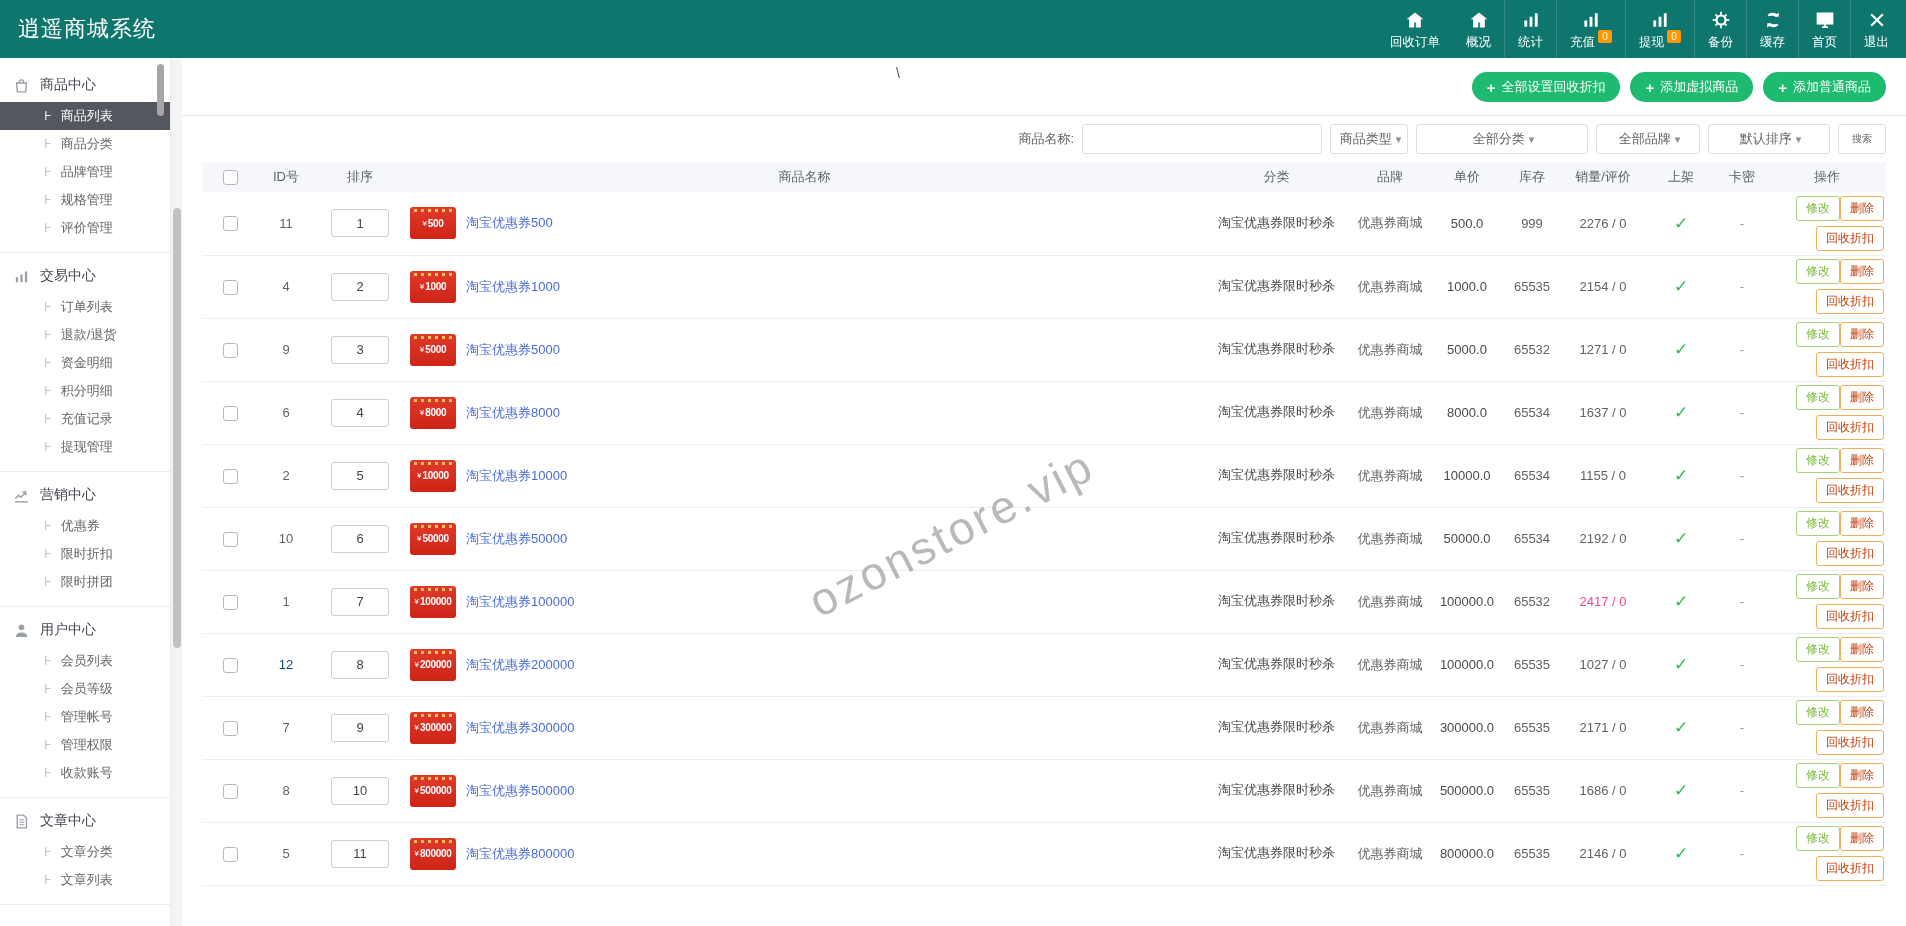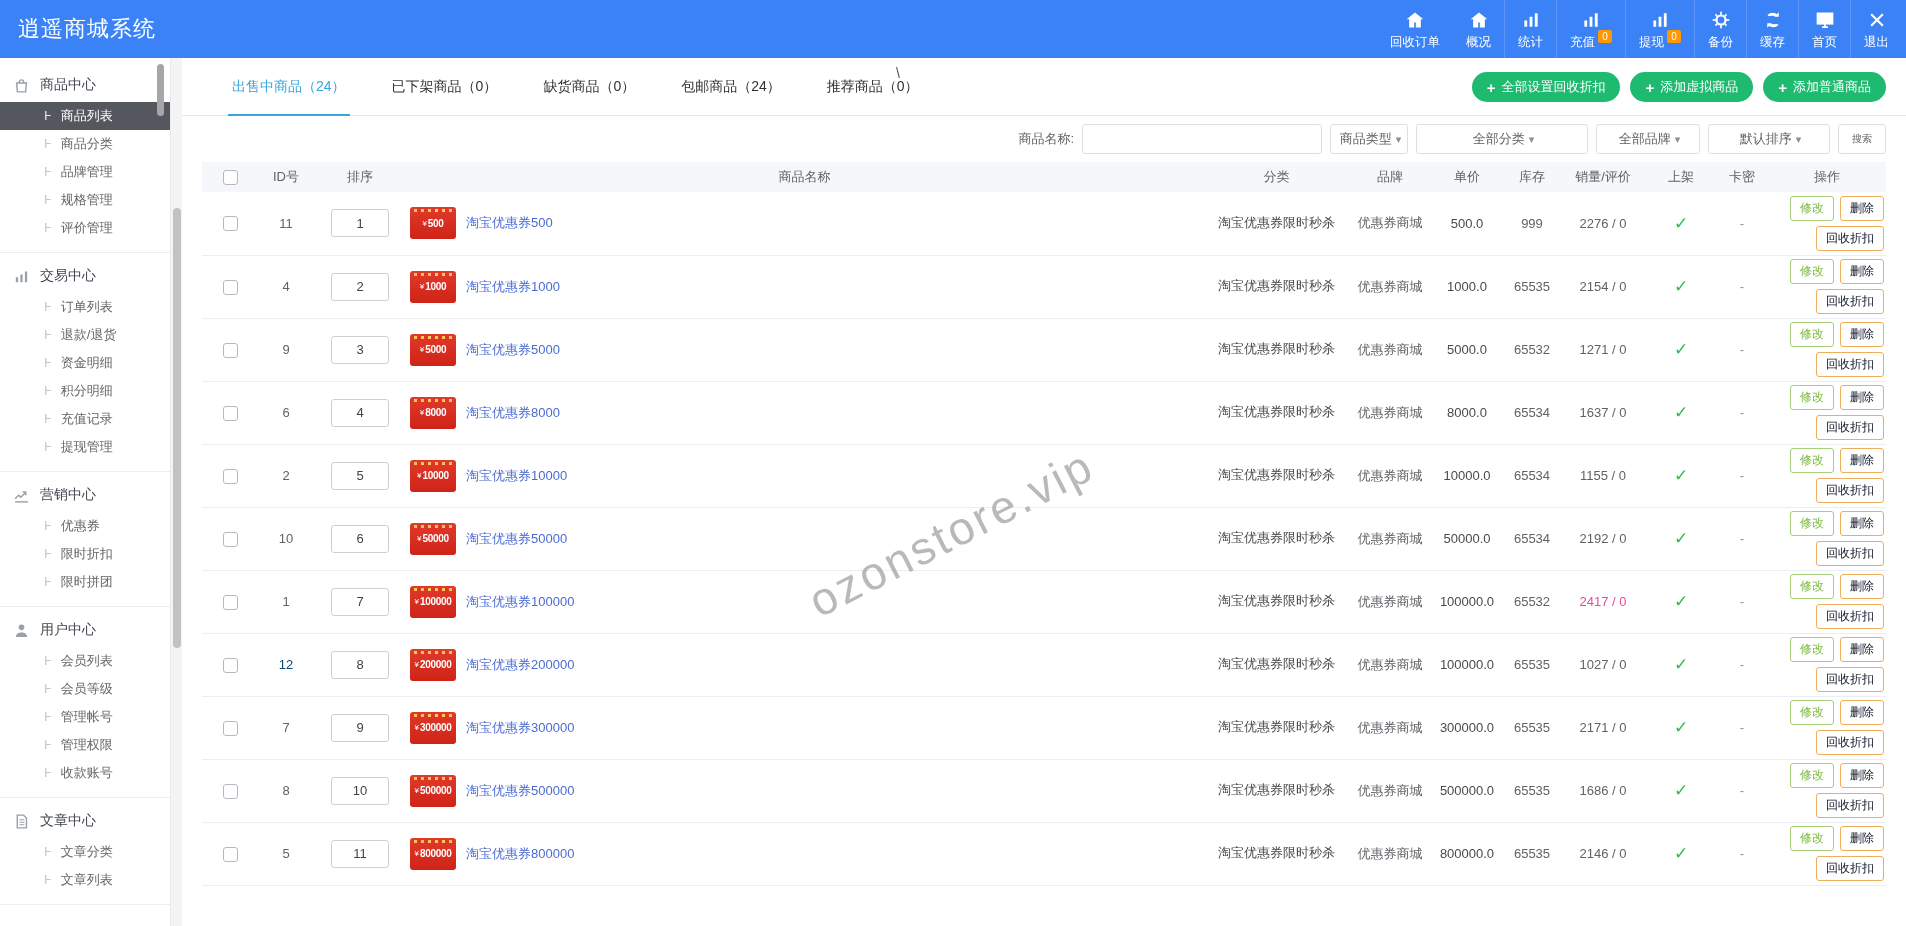--- a/index.html
+++ b/index.html
@@ -1,21 +1,21 @@
 <!DOCTYPE html>
 <html><head>
 <meta charset="utf-8">
 <style>
   * { margin:0; padding:0; box-sizing:border-box; }
   html,body { width:1906px; height:926px; overflow:hidden; background:#fff;
     font-family:"Liberation Sans","DejaVu Sans",sans-serif; }
   .page { width:1906px; height:926px; display:flex; flex-direction:column; overflow:hidden; }
 
   
-  .topbar { height:58px; background:#3b82f6; color:#fff; position:relative; flex:none; display:flex; align-items:center; }
+  .topbar { height:58px; background:#0f766e; color:#fff; position:relative; flex:none; display:flex; align-items:center; }
   .topbar-title { font-size:22px; margin-left:18px; letter-spacing:1px; }
   .topbar-menu { position:absolute; right:4px; top:0; bottom:0; display:flex; }
   .tb-item { padding:6px 13px 4px; display:flex; flex-direction:column; align-items:center; justify-content:center; gap:3px; cursor:pointer; }
   .tb-item.sep { border-left:1px solid rgba(255,255,255,.16); }
   .tb-item .icon { width:22px; height:22px; display:flex; align-items:center; justify-content:center; }
   .tb-item .icon svg { width:20px; height:20px; fill:#fff; }
   .tb-label { font-size:12.5px; white-space:nowrap; display:flex; align-items:flex-start; }
   .badge { font-style:normal; background:#ff9800; color:#fff; font-size:10px; line-height:13px; min-width:14px; text-align:center; border-radius:2px; margin-left:3px; position:relative; top:-4px; padding:0 2px; }
 
   
@@ -66,24 +66,24 @@
   .coupon { width:46px; height:32px; background:linear-gradient(180deg,#e03a2a,#cf2318); border-radius:3px; display:inline-flex; align-items:center; justify-content:center; color:#fff; position:relative; flex:none; }
   .coupon::before { content:""; position:absolute; top:2px; left:4px; right:4px; height:3px;
     background:repeating-linear-gradient(90deg,rgba(255,205,95,.95) 0 3px,rgba(255,205,95,0) 3px 7px); }
   .coupon .cy { font-size:8px; margin-right:1px; font-style:normal; }
   .coupon b { font-size:10px; letter-spacing:-.3px; }
   .name-link { color:#4a6bd3; text-decoration:none; font-size:13px; cursor:pointer; }
   .cat-cell { color:#606266; line-height:1.7; padding:0 6px; }
   .price { color:#f5432e; }
   .check { color:#2dbd4d; font-size:17px; font-weight:bold; }
   .ops { display:flex; flex-direction:column; align-items:flex-end; gap:5px; padding-right:2px; }
-  .ops-row { display:flex; gap:6px; }
+  .ops-row { display:flex; gap:0; }
   .btn { border-radius:3px; font-size:12px; padding:3px 9px; background:#fff; cursor:pointer; white-space:nowrap; }
   .btn-edit { border:1px solid #a7d07a; color:#7cb93e; }
-  .btn-warn { border:1px solid #eead5a; color:#0f172a; }
+  .btn-warn { border:1px solid #eead5a; color:#c2410c; }
 
   .watermark { position:absolute; left:613px; top:448px; font-size:46px; letter-spacing:3px;
     color:rgba(128,128,128,.55); transform:rotate(-27deg); pointer-events:none; z-index:5; white-space:nowrap; }
 </style>
 </head>
 <body>
 
 <div class="page">
   <header class="topbar">
     <div class="topbar-title">逍遥商城系统</div>
@@ -321,27 +321,20 @@
             <span>文章列表</span>
           </div>
         </div>
       </aside>
     <div class="main-scrollbar">
       <div class="main-scroll-thumb"></div>
     </div>
 
     <main class="content">
       <div class="tabs-row">
-        <div style="display:flex;height:100%" id="tabs">
-            <div class="tab active">出售中商品（24）</div>
-            <div class="tab">已下架商品（0）</div>
-            <div class="tab">缺货商品（0）</div>
-            <div class="tab">包邮商品（24）</div>
-            <div class="tab">推荐商品（0）</div>
-          </div>
         <span class="stray">\</span>
         <div class="actions" id="actions">
             <button class="action-btn">
               <span class="plus-icon">+</span>
               <span>全部设置回收折扣</span>
             </button>
             <button class="action-btn">
               <span class="plus-icon">+</span>
               <span>添加虚拟商品</span>
             </button>

